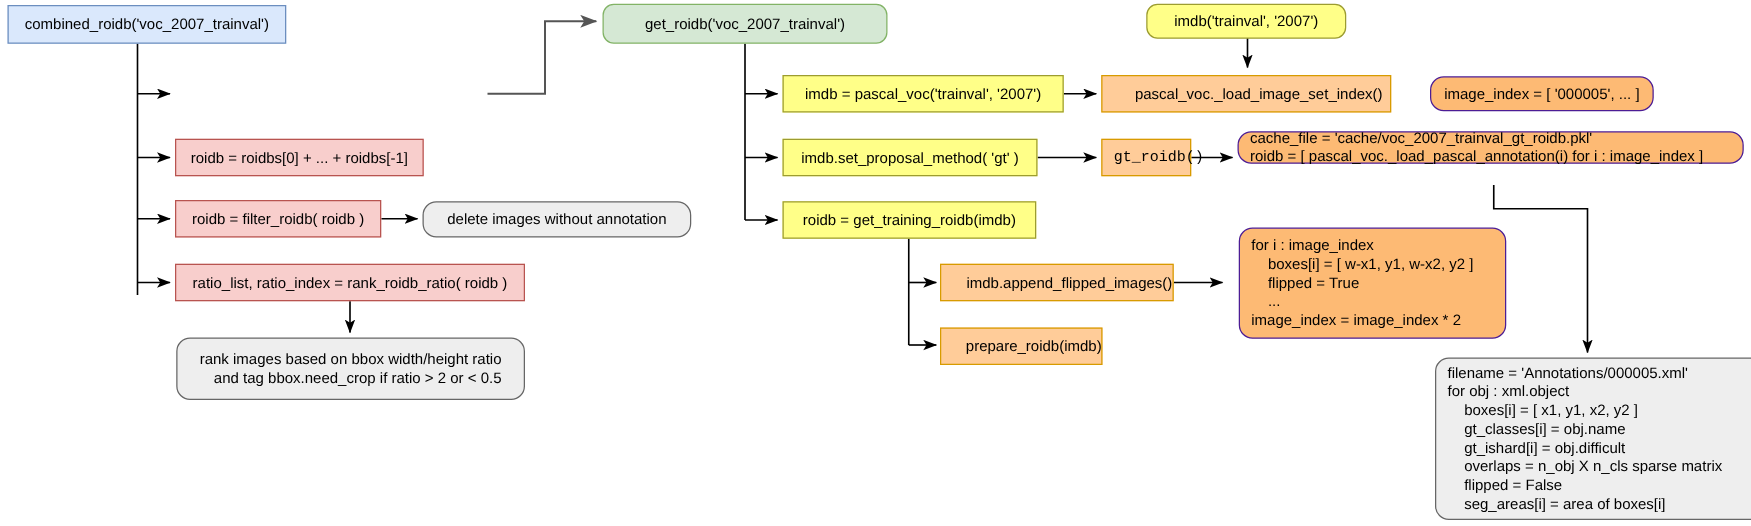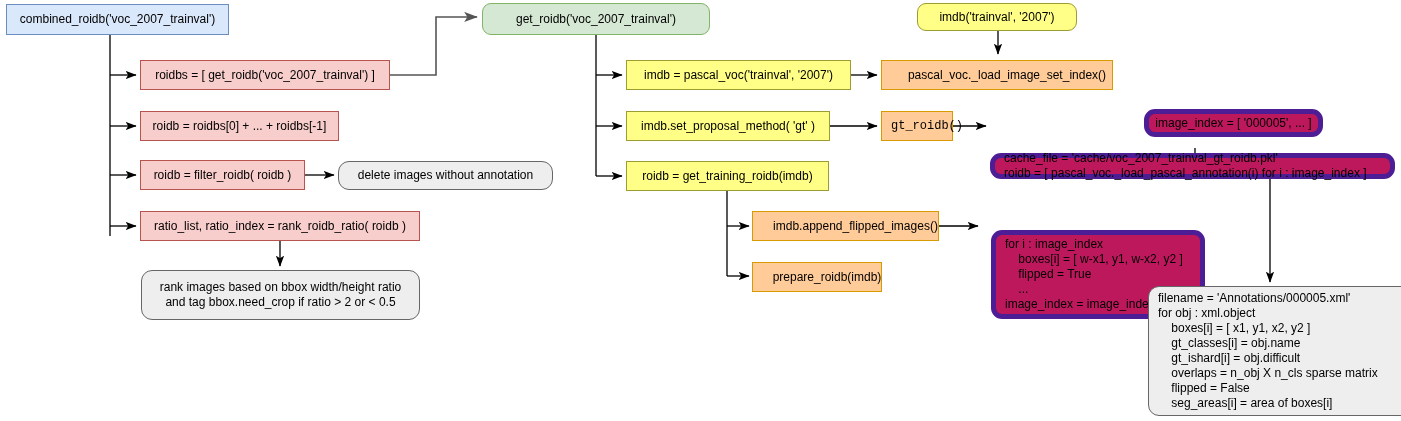--- a/index.html
+++ b/index.html
@@ -57,33 +57,33 @@
     border: 1px solid #9c9c30;
     border-radius: 9px;
     justify-content: center;
   }
   .n-orange {
     background: #ffcc99;
     border: 1px solid #d79b00;
     padding-left: 20px;
   }
   .n-note {
-    background: #be185d;
-    border: 5px solid #4c1d95;
+    background: #fdba74;
+    border: 1px solid #4c1d95;
     border-radius: 11px;
-    margin-top: 48px;
   }
   .n-grey {
     background: #eeeeee;
     border: 1px solid #666666;
     border-radius: 11px;
   }
   .multiline {
     white-space: pre;
     padding: 6px 9px;
+    text-align: right;
   }
   svg.wires {
     position: absolute;
     left: 0;
     top: 0;
     width: 1401px;
     height: 421px;
     z-index: 1;
     pointer-events: none;
   }
@@ -136,23 +136,20 @@
 
     <path d="M939,226 L978,226" stroke="#000000" stroke-width="1.3" fill="none" marker-end="url(#arrow)"></path>
 
     <path d="M1195,148 L1195,167 L1270,167 L1270,282" stroke="#000000" stroke-width="1.3" fill="none" marker-end="url(#arrow)"></path>
   </svg>
 
   <div class="node n-blue" style="left:6px; top:4px; width:223px; height:31px;">
     <span>combined_roidb('voc_2007_trainval')</span>
   </div>
 
-  <div class="node n-pink" style="left:140px; top:60px; width:250px; height:30px;">
-    <span>roidbs = [ get_roidb('voc_2007_trainval') ]</span>
-  </div>
 
   <div class="node n-pink" style="left:140px; top:111px; width:199px; height:30px;">
     <span>roidb = roidbs[0] + ... + roidbs[-1]</span>
   </div>
 
   <div class="node n-pink" style="left:140px; top:160px; width:165px; height:30px;">
     <span>roidb = filter_roidb( roidb )</span>
   </div>
 
   <div class="node n-grey" style="left:338px; top:161px; width:215px; height:29px;">

